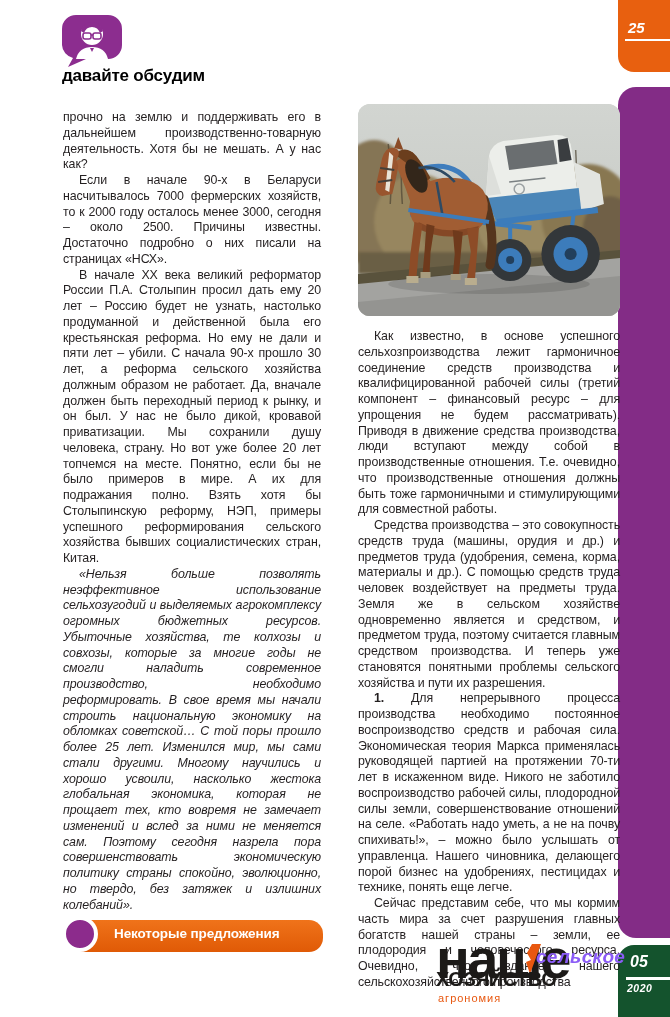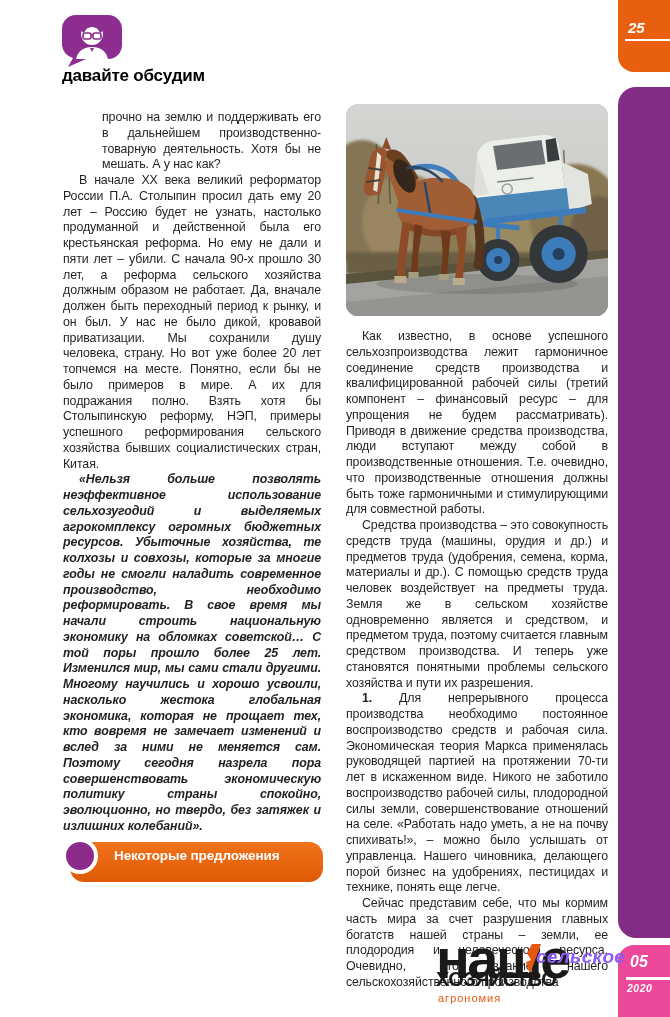--- a/index.html
+++ b/index.html
@@ -24,47 +24,47 @@
     position:absolute;left:10px;top:19px;
     color:#fff;font-weight:bold;font-size:15px;font-style:italic;
   }
   .tab-top .rule{position:absolute;left:7px;right:0;top:39px;height:2px;background:#fff;}
   .rail-purple{
     position:absolute;left:618px;top:87px;width:52px;height:851px;
     background:#832c86;border-radius:18px 0 0 18px;
   }
   .tab-bottom{
     position:absolute;left:618px;top:945px;width:52px;height:72px;
-    background:#ec4899;border-radius:16px 0 0 0;
+    background:#14532d;border-radius:16px 0 0 0;
   }
   .tab-bottom .num{
     position:absolute;left:12px;top:8px;
     color:#fff;font-weight:bold;font-size:16px;font-style:italic;
   }
   .tab-bottom .rule{position:absolute;left:8px;right:0;top:32px;height:2.5px;background:#fff;}
   .tab-bottom .year{
     position:absolute;left:9px;top:37px;
     color:#fff;font-weight:bold;font-size:10.5px;letter-spacing:0.5px;font-style:italic;
   }
   
   .col{position:absolute;font-size:12.4px;line-height:15.75px;letter-spacing:-0.1px;}
   #col1{left:63px;top:103px;width:258px;padding-top:7px;}
-  #col2{left:346px;top:104px;width:262px;}
+  #col2{left:358px;top:104px;width:262px;}
   .para{margin:0;text-align:justify;text-indent:16px;}
-  .para.noindent{text-indent:0;margin-left:39px;}
-  .para.quote{font-style:italic;font-weight:bold;}
+  .para.noindent{text-indent:0;}
+  .para.quote{font-style:italic;}
   
   .photo{
     width:262px;height:212px;border-radius:12px;overflow:hidden;
     margin:0 0 13px 0;background:#cfd2ce;
   }
   .photo svg{display:block;width:100%;height:100%;}
   
   .badge{
-    position:relative;margin:7px 0 6px 7px;width:253px;height:40px;
+    position:relative;margin:7px 0 6px 7px;width:253px;height:32px;
     background:linear-gradient(#f0731a,#e05a06);
     border-radius:14px;
     text-decoration:underline;
   }
   .badge .circle{
     position:absolute;left:-8px;top:-4px;width:28px;height:28px;
     background:#8c2b8c;border:4px solid #fff;border-radius:50%;
     box-sizing:content-box;
   }
   .badge .label{
@@ -116,20 +116,21 @@
 <div class="rail-purple"></div>
 <div class="tab-bottom">
   <span class="num">05</span>
   <div class="rule"></div>
   <span class="year">2020</span>
 </div>
 
 <div class="col" id="col1">
   <div>
       <p class="para noindent">прочно на землю и поддерживать его в дальнейшем производственно-товарную деятельность. Хотя бы не мешать. А у нас как?</p>
+      <p class="para">Если в начале 90-х в Беларуси насчитывалось 7000 фермерских хозяйств, то к 2000 году осталось менее 3000, сегодня – около 2500. Причины известны. Достаточно подробно о них писали на страницах «НСХ».</p>
       <p class="para">В начале XX века великий реформатор России П.А. Столыпин просил дать ему 20 лет – Россию будет не узнать, настолько продуманной и действенной была его крестьянская реформа. Но ему не дали и пяти лет – убили. С начала 90-х прошло 30 лет, а реформа сельского хозяйства должным образом не работает. Да, вначале должен быть переходный период к рынку, и он был. У нас не было дикой, кровавой приватизации. Мы сохранили душу человека, страну. Но вот уже более 20 лет топчемся на месте. Понятно, если бы не было примеров в мире. А их для подражания полно. Взять хотя бы Столыпинскую реформу, НЭП, примеры успешного реформирования сельского хозяйства бывших социалистических стран, Китая.</p>
       <p class="para quote">«Нельзя больше позволять неэффективное использование сельхозугодий и выделяемых агрокомплексу огромных бюджетных ресурсов. Убыточные хозяйства, те колхозы и совхозы, которые за многие годы не смогли наладить современное производство, необходимо реформировать. В свое время мы начали строить национальную экономику на обломках советской… С той поры прошло более 25 лет. Изменился мир, мы сами стали другими. Многому научились и хорошо усвоили, насколько жестока глобальная экономика, которая не прощает тех, кто вовремя не замечает изменений и вслед за ними не меняется сам. Поэтому сегодня назрела пора совершенствовать экономическую политику страны спокойно, эволюционно, но твердо, без затяжек и излишних колебаний».</p>
     </div>
   <div class="badge">
     <div class="circle"></div>
     <span class="label">Некоторые предложения</span>
   </div>
 
 </div>
 

